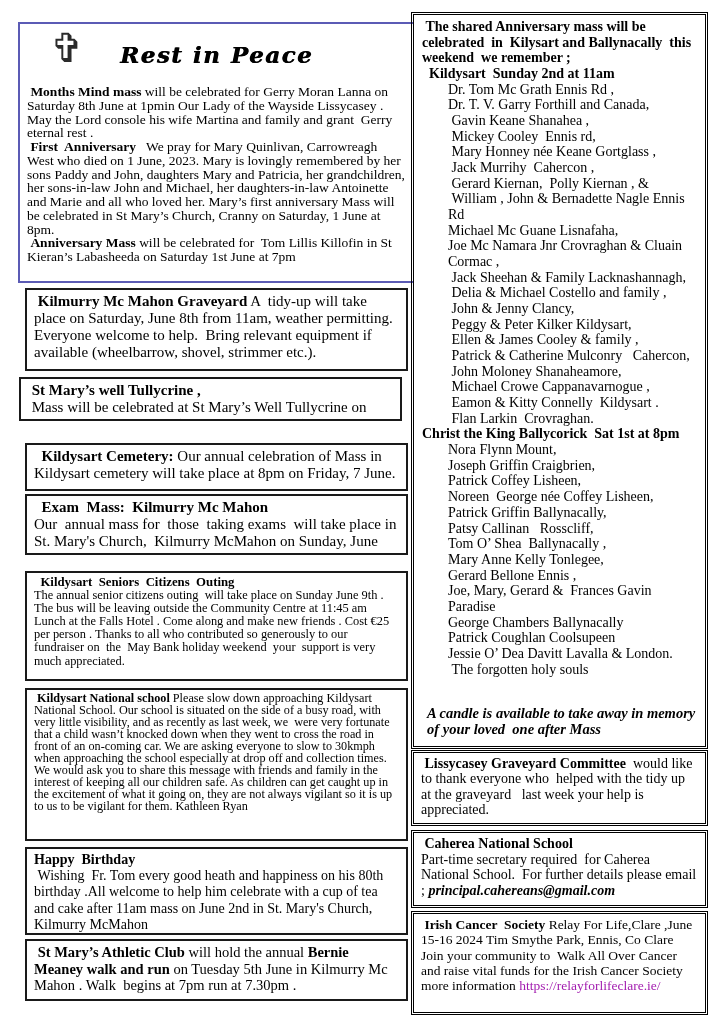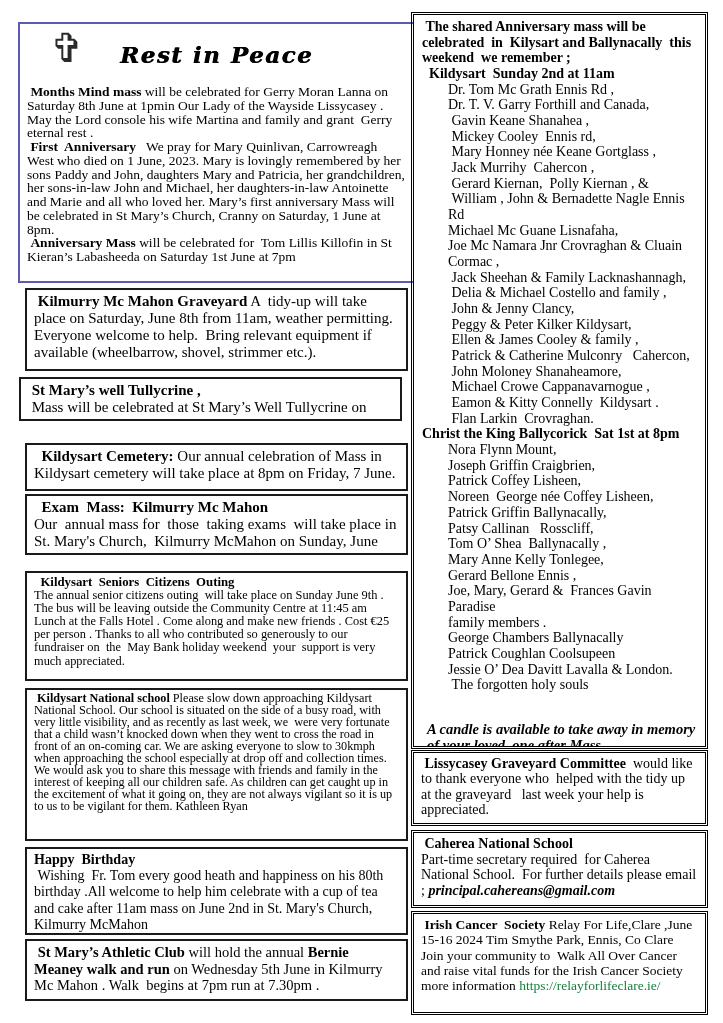--- a/index.html
+++ b/index.html
@@ -46,21 +46,21 @@
 
   
   #anniv{left:413px;top:14px;width:293px;height:733px;font-size:14px;line-height:1.12;padding:4px 8px;}
   #anniv .name{white-space:pre-wrap;margin-left:26px;}
   #anniv .subhead{font-weight:bold;white-space:pre-wrap;}
   .candle{font-weight:bold;font-style:italic;font-size:14.5px;margin-top:28px;padding-left:5px;white-space:pre-wrap;}
   #lissycasey{left:413px;top:752px;width:293px;height:72px;font-size:14px;line-height:1.09;}
   #caherea{left:413px;top:832px;width:293px;height:74px;font-size:14px;line-height:1.12;}
   #cancer{left:413px;top:913px;width:293px;height:100px;font-size:13.5px;line-height:1.13;}
   .email{font-weight:bold;font-style:italic;color:#000;text-decoration:none;}
-  .url{color:#15803d;text-decoration:none;}
+  .url{color:#a21caf;text-decoration:none;}
 </style>
 </head>
 <body>
 
 <div id="rip" class="box blue">
   <div class="rip-head">
     <span class="cross">✞</span>
     <div class="rip-title">Rest in Peace</div>
   </div>
   <p class="t"><b> Months Mind mass</b><span> will be celebrated for Gerry Moran Lanna on Saturday 8th June at 1pmin Our Lady of the Wayside Lissycasey . May the Lord console his wife Martina and family and grant  Gerry  eternal rest .</span></p>
@@ -94,21 +94,21 @@
 <div id="school" class="box">
   <p class="t"><b> Kildysart National school</b><span> Please slow down approaching Kildysart National School. Our school is situated on the side of a busy road, with very little visibility, and as recently as last week, we  were very fortunate that a child wasn’t knocked down when they went to cross the road in front of an on-coming car. We are asking everyone to slow to 30kmph when approaching the school especially at drop off and collection times. We would ask you to share this message with friends and family in the interest of keeping all our children safe. As children can get caught up in the excitement of what it going on, they are not always vigilant so it is up to us to be vigilant for them. Kathleen Ryan</span></p>
 </div>
 
 <div id="birthday" class="box">
   <p class="t"><b>Happy  Birthday</b></p>
   <p class="t"> Wishing  Fr. Tom every good heath and happiness on his 80th birthday .All welcome to help him celebrate with a cup of tea and cake after 11am mass on June 2nd in St. Mary's Church, Kilmurry McMahon</p>
 </div>
 
 <div id="athletic" class="box">
-  <p class="t"><b> St Mary’s Athletic Club</b><span> will hold the annual </span><b>Bernie Meaney walk and run</b><span> on Wednesday 5th June in Kilmurry Mc Mahon . Walk  begins at 7pm run at 7.30pm .</span></p>
+  <p class="t"><b> St Mary’s Athletic Club</b><span> will hold the annual </span><b>Bernie Meaney walk and run</b><span> on Tuesday 5th June in Kilmurry Mc Mahon . Walk  begins at 7pm run at 7.30pm .</span></p>
 </div>
 
 <div id="anniv" class="box rbox">
   <p class="t"><b> The shared Anniversary mass will be celebrated  in  Kilysart and Ballynacally  this weekend  we remember ;</b></p>
   <div class="subhead">  Kildysart  Sunday 2nd at 11am</div>
   <div>
       <div class="name">Dr. Tom Mc Grath Ennis Rd ,</div>
       <div class="name">Dr. T. V. Garry Forthill and Canada,</div>
       <div class="name"> Gavin Keane Shanahea ,</div>
       <div class="name"> Mickey Cooley  Ennis rd,</div>
@@ -135,21 +135,20 @@
       <div class="name">Nora Flynn Mount,</div>
       <div class="name">Joseph Griffin Craigbrien,</div>
       <div class="name">Patrick Coffey Lisheen,</div>
       <div class="name">Noreen  George née Coffey Lisheen,</div>
       <div class="name">Patrick Griffin Ballynacally,</div>
       <div class="name">Patsy Callinan   Rosscliff,</div>
       <div class="name">Tom O’ Shea  Ballynacally ,</div>
       <div class="name">Mary Anne Kelly Tonlegee,</div>
       <div class="name">Gerard Bellone Ennis ,</div>
       <div class="name">Joe, Mary, Gerard &amp;  Frances Gavin Paradise</div>
-      <div class="name">family members .</div>
       <div class="name">George Chambers Ballynacally</div>
       <div class="name">Patrick Coughlan Coolsupeen</div>
       <div class="name">Jessie O’ Dea Davitt Lavalla &amp; London.</div>
       <div class="name"> The forgotten holy souls</div>
     </div>
   <div class="candle">A candle is available to take away in memory of your loved  one after Mass</div>
 </div>
 
 <div id="lissycasey" class="box rbox">
   <p class="t"><b> Lissycasey Graveyard Committee</b><span>  would like to thank everyone who  helped with the tidy up at the graveyard   last week your help is appreciated.</span></p>

